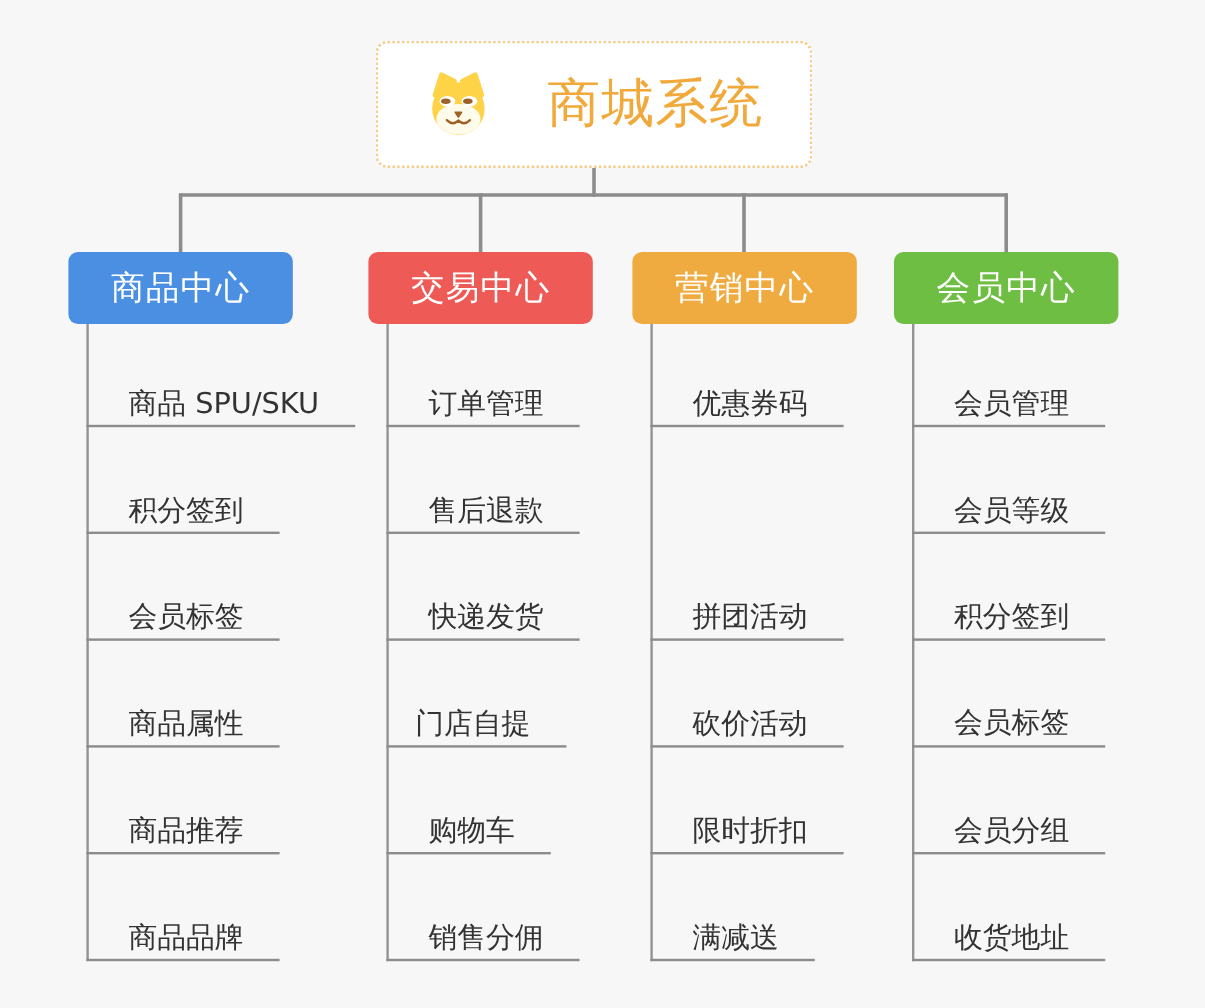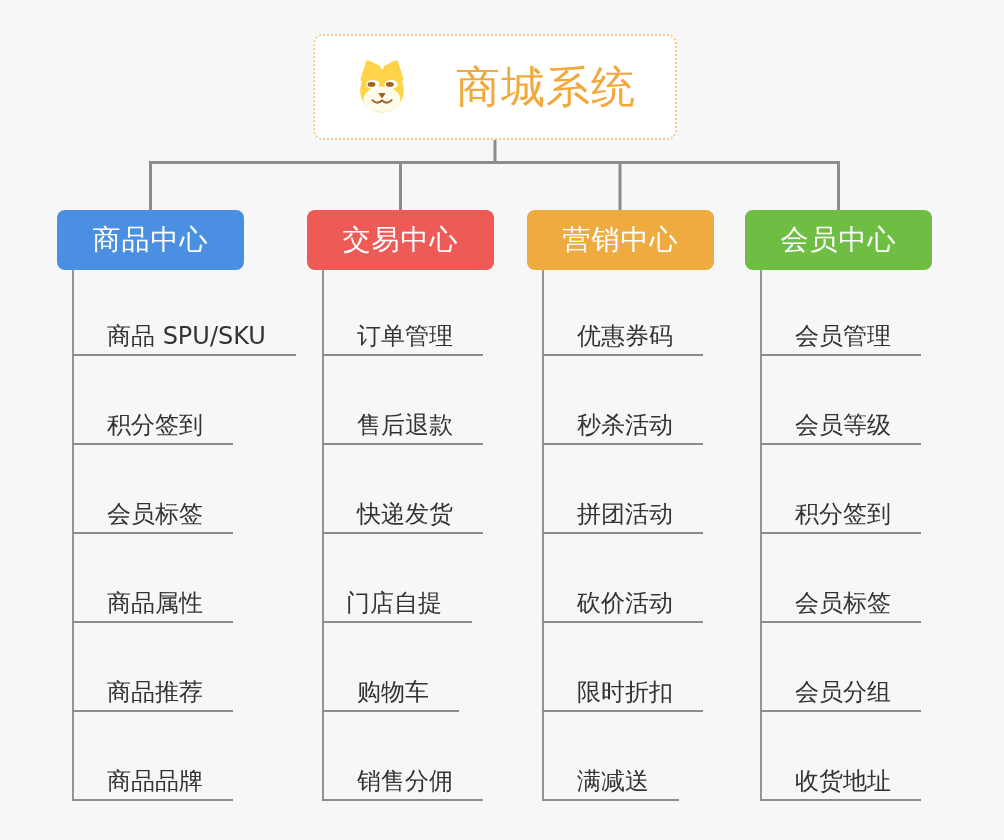--- a/index.html
+++ b/index.html
@@ -80,21 +80,20 @@
         <div class="branch-item" style="top: 195px; color: rgb(51, 51, 51);">售后退款</div>
         <div class="branch-item" style="top: 284px; color: rgb(51, 51, 51);">快递发货</div>
         <div class="branch-item" style="top: 373px; color: rgb(51, 51, 51); padding-left: 24px;">门店自提</div>
         <div class="branch-item" style="top: 462px; color: rgb(51, 51, 51);">购物车</div>
         <div class="branch-item" style="top: 551px; color: rgb(51, 51, 51);">销售分佣</div>
       </div>
       <div class="branch-col" style="left: 527px; width: 187px;">
         <div class="branch-header" style="background: rgb(239, 171, 64); color: rgb(255, 255, 255);">营销中心</div>
         <div class="trunk" style="height: 531px;"></div>
         <div class="branch-item" style="top: 106px; color: rgb(51, 51, 51);">优惠券码</div>
-        <div class="branch-item" style="top: 195px; color: rgb(51, 51, 51);">秒杀活动</div>
         <div class="branch-item" style="top: 284px; color: rgb(51, 51, 51);">拼团活动</div>
         <div class="branch-item" style="top: 373px; color: rgb(51, 51, 51);">砍价活动</div>
         <div class="branch-item" style="top: 462px; color: rgb(51, 51, 51);">限时折扣</div>
         <div class="branch-item" style="top: 551px; color: rgb(51, 51, 51);">满减送</div>
       </div>
       <div class="branch-col" style="left: 745px; width: 187px;">
         <div class="branch-header" style="background: rgb(110, 190, 68); color: rgb(255, 255, 255);">会员中心</div>
         <div class="trunk" style="height: 531px;"></div>
         <div class="branch-item" style="top: 106px; color: rgb(51, 51, 51);">会员管理</div>
         <div class="branch-item" style="top: 195px; color: rgb(51, 51, 51);">会员等级</div>

